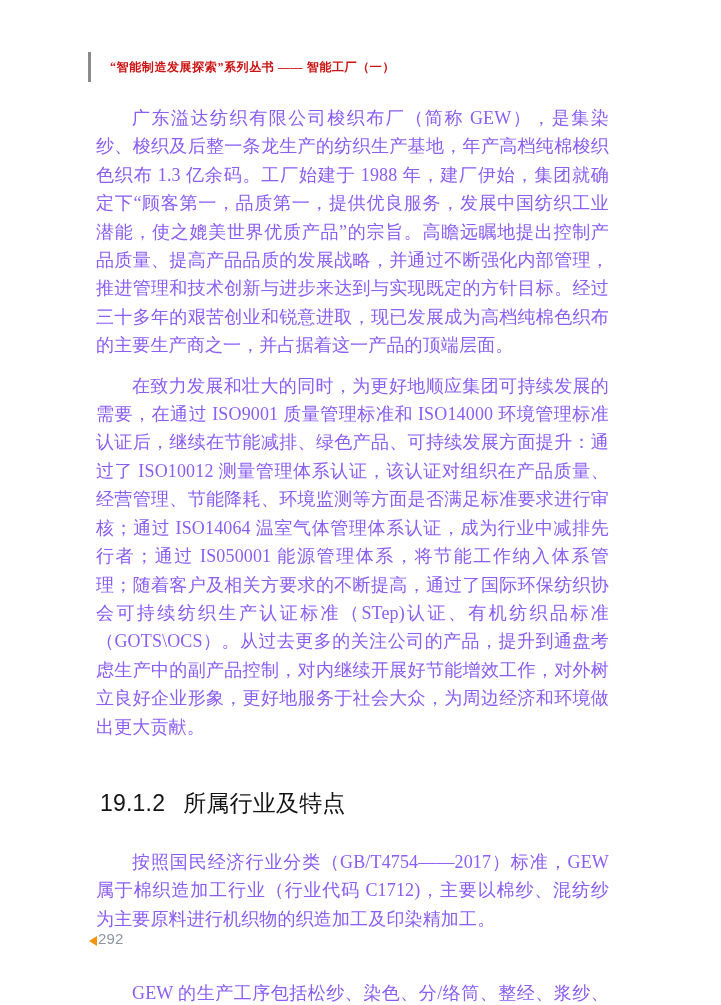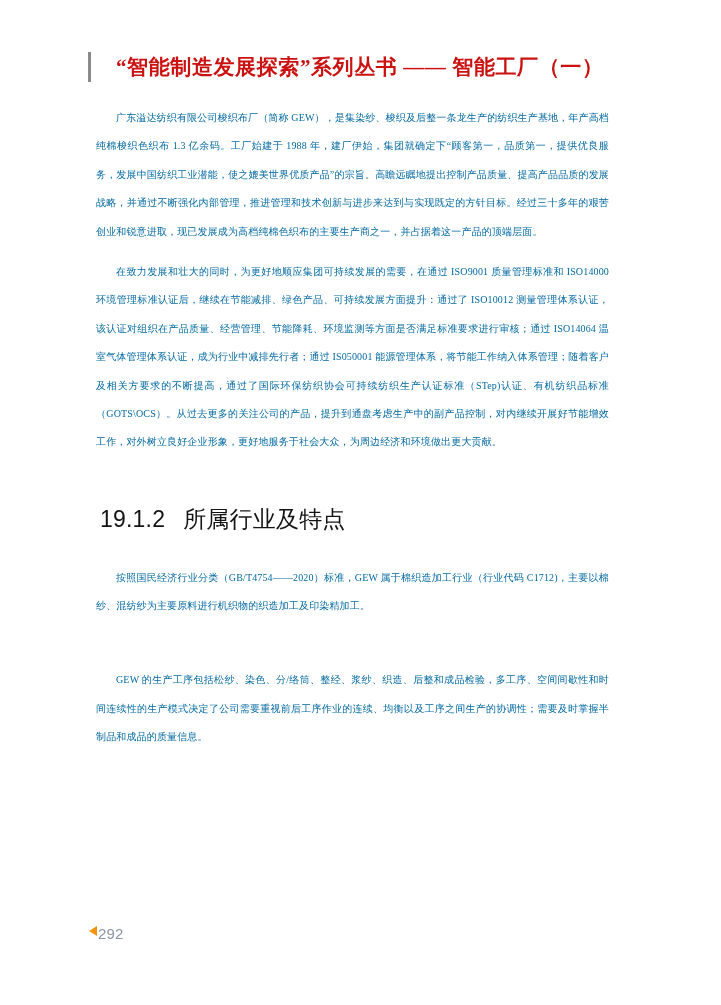--- a/index.html
+++ b/index.html
@@ -33,43 +33,43 @@
     display: flex;
     align-items: center;
   }
   .head-rule {
     width: 3px;
     height: 30px;
     background: #8a8a8a;
     flex: 0 0 auto;
   }
   .head-title {
-    margin-left: 25px;
+    margin-left: 19px;
     font-family: "Liberation Serif", "DejaVu Serif", serif;
     font-weight: bold;
-    font-size: 21px;
+    font-size: 12px;
     letter-spacing: 0.6px;
     color: #cc1111;
     white-space: nowrap;
     line-height: 1;
   }
 
   
   .content {
     position: absolute;
     left: 96px;
     top: 104px;
     width: 528px;
   }
 
   p.body-par {
     margin: 0 15px 0 0;
-    font-size: 10px;
+    font-size: 18px;
     line-height: 28.4px;
-    color: #0369a1;
+    color: #8b5cf6;
     text-align: justify;
     text-justify: inter-ideograph;
     text-indent: 2em;
     letter-spacing: 0.15px;
   }
   p.body-par + p.body-par {
     margin-top: 12px;
   }
 
   .gap-before-h2 { height: 44px; }
@@ -99,21 +99,21 @@
     line-height: 1.3;
     white-space: nowrap;
   }
 
   
   .folio {
     position: absolute;
     left: 89px;
     top: 926px;
     display: flex;
-    align-items: flex-start;
+    align-items: flex-end;
     height: 20px;
   }
   .folio-mark {
     width: 0; height: 0;
     border-top: 5px solid transparent;
     border-bottom: 5px solid transparent;
     border-right: 8px solid #f2930d;
     margin-right: 1px;
   }
   .folio-num {
@@ -141,21 +141,21 @@
     <p class="body-par">在致力发展和壮大的同时，为更好地顺应集团可持续发展的需要，在通过 ISO9001 质量管理标准和 ISO14000 环境管理标准认证后，继续在节能减排、绿色产品、可持续发展方面提升：通过了 ISO10012 测量管理体系认证，该认证对组织在产品质量、经营管理、节能降耗、环境监测等方面是否满足标准要求进行审核；通过 ISO14064 温室气体管理体系认证，成为行业中减排先行者；通过 IS050001 能源管理体系，将节能工作纳入体系管理；随着客户及相关方要求的不断提高，通过了国际环保纺织协会可持续纺织生产认证标准（STep)认证、有机纺织品标准（GOTS\OCS）。从过去更多的关注公司的产品，提升到通盘考虑生产中的副产品控制，对内继续开展好节能增效工作，对外树立良好企业形象，更好地服务于社会大众，为周边经济和环境做出更大贡献。</p>
 
     <div class="gap-before-h2"></div>
 
     <h2 class="section-head">
       <span class="num">19.1.2</span><span>所属行业及特点</span>
     </h2>
 
     <div class="gap-after-h2"></div>
 
-    <p class="body-par">按照国民经济行业分类（GB/T4754——2020）标准，GEW 属于棉织造加工行业（行业代码 C1712)，主要以棉纱、混纺纱为主要原料进行机织物的织造加工及印染精加工。</p>
+    <p class="body-par">按照国民经济行业分类（GB/T4754——2017）标准，GEW 属于棉织造加工行业（行业代码 C1712)，主要以棉纱、混纺纱为主要原料进行机织物的织造加工及印染精加工。</p>
 
 
     <div class="gap-before-h3"></div>
 
 
     <div class="gap-after-h3"></div>
 
     <p class="body-par">GEW 的生产工序包括松纱、染色、分/络筒、整经、浆纱、织造、后整和成品检验，多工序、空间间歇性和时间连续性的生产模式决定了公司需要重视前后工序作业的连续、均衡以及工序之间生产的协调性；需要及时掌握半制品和成品的质量信息。</p>
 
   </div>

